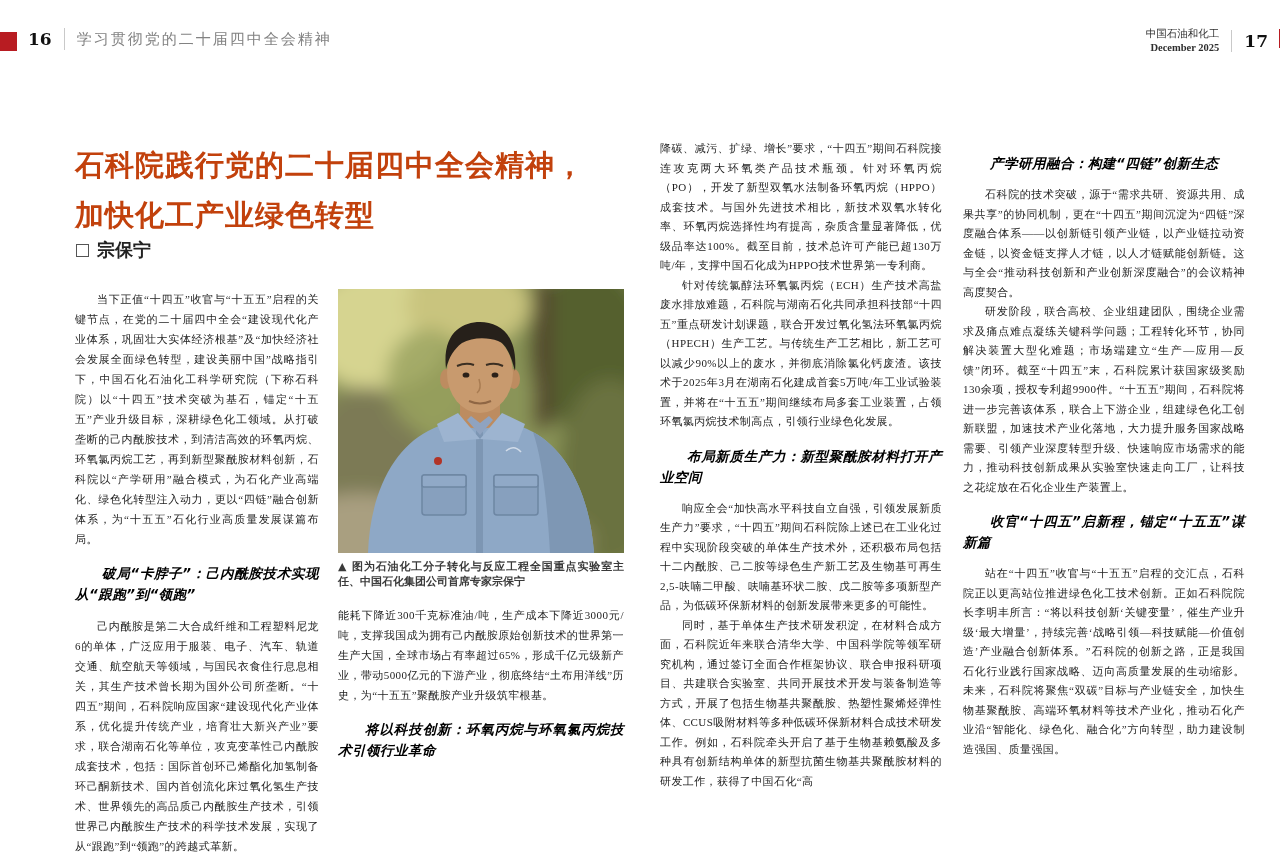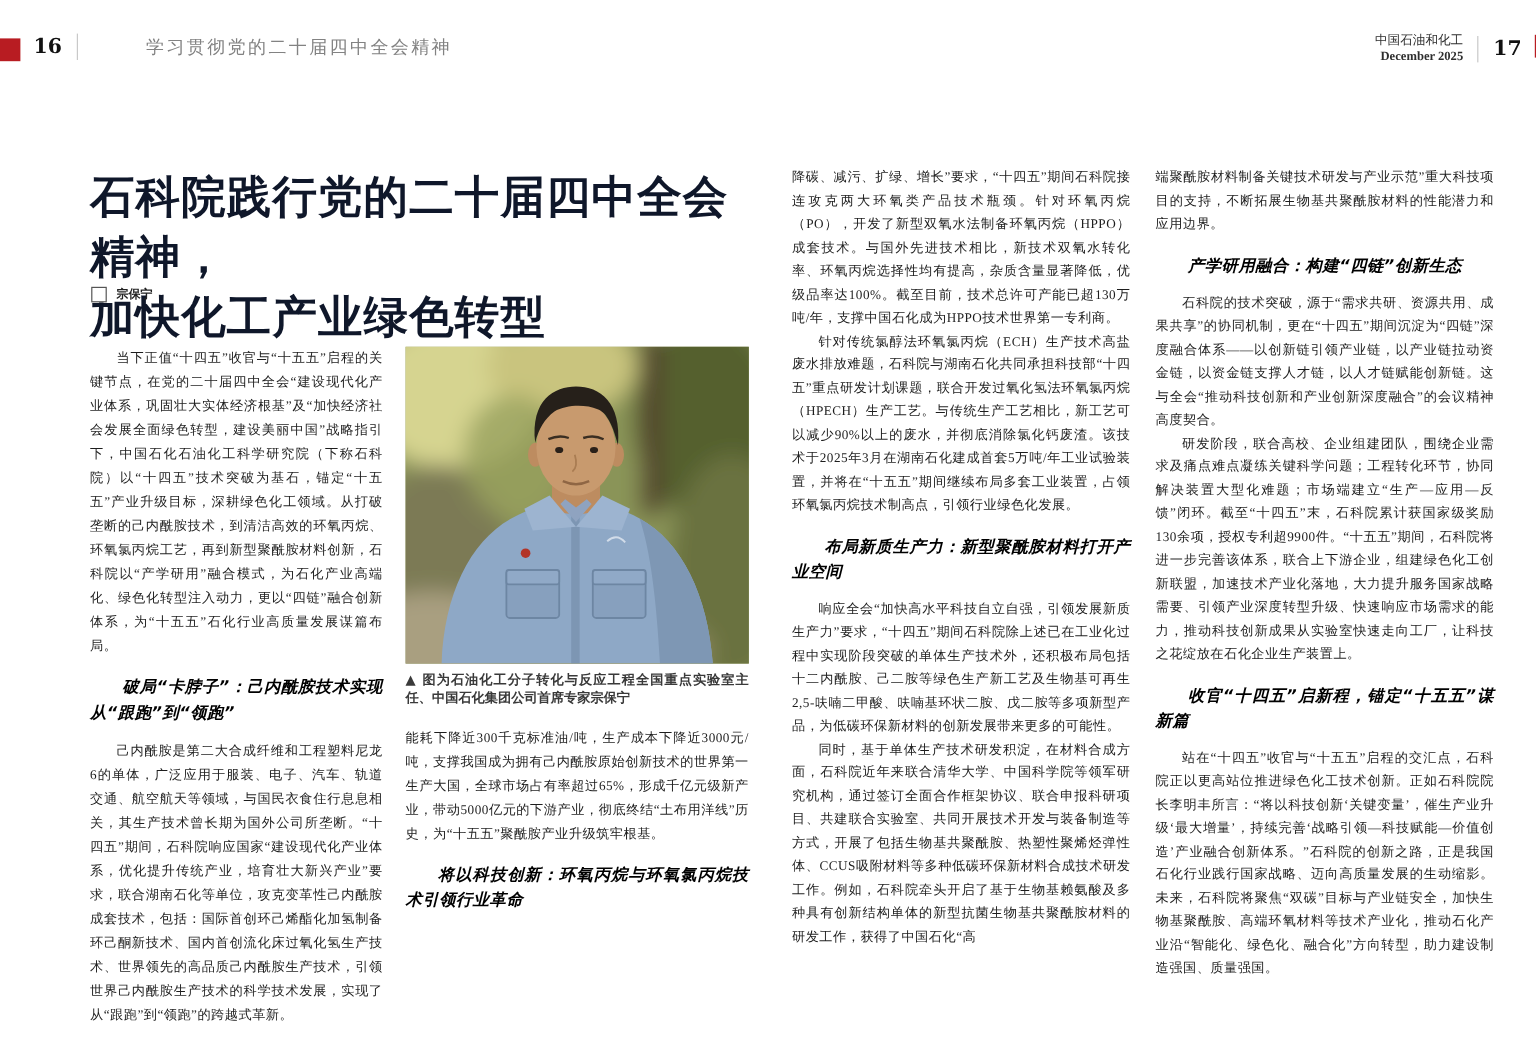--- a/index.html
+++ b/index.html
@@ -9,32 +9,32 @@
   
   .red-sq{position:absolute;width:17px;height:19px;background:#b81c22;}
   .sq-left{left:0;top:32px;}
   .sq-right{right:0;top:29px;width:13px;}
   .hdr{position:absolute;top:28px;display:flex;align-items:center;}
   .hdr-left{left:28px;}
   .hdr-right{right:24px;}
   .pagenum{font-family:"DejaVu Serif","Liberation Serif",serif;font-weight:bold;
            font-size:17px;color:#111;}
   .vdiv{display:inline-block;width:1px;height:22px;background:#c9c9c9;margin:0 12px;}
-  .section-title{font-size:15px;color:#828282;letter-spacing:2px;margin-left:45px;}
+  .section-title{font-size:15px;color:#828282;letter-spacing:2px;}
   .journal{ text-align:right;line-height:13px;}
-  .journal .cn{font-size:10.5px;color:#2e2e2e;font-family:Liberation Serif, serif;}
+  .journal .cn{font-size:10.5px;color:#2e2e2e;font-family:Liberation Mono, monospace;}
   .journal .en{font-size:10.5px;color:#2e2e2e;font-weight:bold;}
 
   
   .title{position:absolute;left:75px;top:140px;margin:0;width:560px;
          font-family:"DejaVu Sans","Liberation Sans",sans-serif;
-         font-size:37px;line-height:50px;font-weight:bold;color:#0f172a;letter-spacing:1px;}
+         font-size:29px;line-height:50px;font-weight:bold;color:#c2410c;letter-spacing:1px;}
   .author{position:absolute;left:76px;top:238px;display:flex;align-items:center;
           font-family:"DejaVu Sans","Liberation Sans",sans-serif;
-          font-size:10px;font-weight:bold;color:#222;}
+          font-size:18px;font-weight:bold;color:#222;}
   .author-sq{display:inline-block;width:11px;height:11px;border:1.5px solid #555;
              margin-right:8px;background:#fff;}
 
   
   .col{position:absolute;}
   .col1{left:75px; top:289px;width:244px;}
   .col2{left:338px;top:289px;width:286px;}
   .col3{left:660px;top:139px;width:282px;}
   .col4{left:963px;top:139px;width:282px;}
   .para{margin:0;font-size:11px;line-height:20px;text-align:justify;
@@ -144,21 +144,20 @@
 
   <div class="col col3">
     <p class="para cont">降碳、减污、扩绿、增长”要求，“十四五”期间石科院接连攻克两大环氧类产品技术瓶颈。针对环氧丙烷（PO），开发了新型双氧水法制备环氧丙烷（HPPO）成套技术。与国外先进技术相比，新技术双氧水转化率、环氧丙烷选择性均有提高，杂质含量显著降低，优级品率达100%。截至目前，技术总许可产能已超130万吨/年，支撑中国石化成为HPPO技术世界第一专利商。</p>
     <p class="para">针对传统氯醇法环氧氯丙烷（ECH）生产技术高盐废水排放难题，石科院与湖南石化共同承担科技部“十四五”重点研发计划课题，联合开发过氧化氢法环氧氯丙烷（HPECH）生产工艺。与传统生产工艺相比，新工艺可以减少90%以上的废水，并彻底消除氯化钙废渣。该技术于2025年3月在湖南石化建成首套5万吨/年工业试验装置，并将在“十五五”期间继续布局多套工业装置，占领环氧氯丙烷技术制高点，引领行业绿色化发展。</p>
     <h3 class="subhead">布局新质生产力：新型聚酰胺材料打开产业空间</h3>
     <p class="para">响应全会“加快高水平科技自立自强，引领发展新质生产力”要求，“十四五”期间石科院除上述已在工业化过程中实现阶段突破的单体生产技术外，还积极布局包括十二内酰胺、己二胺等绿色生产新工艺及生物基可再生2,5-呋喃二甲酸、呋喃基环状二胺、戊二胺等多项新型产品，为低碳环保新材料的创新发展带来更多的可能性。</p>
     <p class="para">同时，基于单体生产技术研发积淀，在材料合成方面，石科院近年来联合清华大学、中国科学院等领军研究机构，通过签订全面合作框架协议、联合申报科研项目、共建联合实验室、共同开展技术开发与装备制造等方式，开展了包括生物基共聚酰胺、热塑性聚烯烃弹性体、CCUS吸附材料等多种低碳环保新材料合成技术研发工作。例如，石科院牵头开启了基于生物基赖氨酸及多种具有创新结构单体的新型抗菌生物基共聚酰胺材料的研发工作，获得了中国石化“高</p>
   </div>
 
   <div class="col col4">
-    <p class="para cont">端聚酰胺材料制备关键技术研发与产业示范”重大科技项目的支持，不断拓展生物基共聚酰胺材料的性能潜力和应用边界。</p>
     <h3 class="subhead">产学研用融合：构建“四链”创新生态</h3>
     <p class="para">石科院的技术突破，源于“需求共研、资源共用、成果共享”的协同机制，更在“十四五”期间沉淀为“四链”深度融合体系——以创新链引领产业链，以产业链拉动资金链，以资金链支撑人才链，以人才链赋能创新链。这与全会“推动科技创新和产业创新深度融合”的会议精神高度契合。</p>
     <p class="para">研发阶段，联合高校、企业组建团队，围绕企业需求及痛点难点凝练关键科学问题；工程转化环节，协同解决装置大型化难题；市场端建立“生产—应用—反馈”闭环。截至“十四五”末，石科院累计获国家级奖励130余项，授权专利超9900件。“十五五”期间，石科院将进一步完善该体系，联合上下游企业，组建绿色化工创新联盟，加速技术产业化落地，大力提升服务国家战略需要、引领产业深度转型升级、快速响应市场需求的能力，推动科技创新成果从实验室快速走向工厂，让科技之花绽放在石化企业生产装置上。</p>
     <h3 class="subhead">收官“十四五”启新程，锚定“十五五”谋新篇</h3>
     <p class="para"><span>站在“十四五”收官与“十五五”启程的交汇点，石科院正以更高站位推进绿色化工技术创新。正如石科院院长李明丰所言：“将以科技创新‘关键变量’，催生产业升级‘最大增量’，持续完善‘战略引领—科技赋能—价值创造’产业融合创新体系。”石科院的创新之路，正是我国石化行业践行国家战略、迈向高质量发展的生动缩影。未来，石科院将聚焦“双碳”目标与产业链安全，加快生物基聚酰胺、高端环氧材料等技术产业化，推动石化产业沿“智能化、绿色化、融合化”方向转型，助力建设制造强国、质量强国。</span></p>
   </div>
 
 </div>
 
 </body></html>

